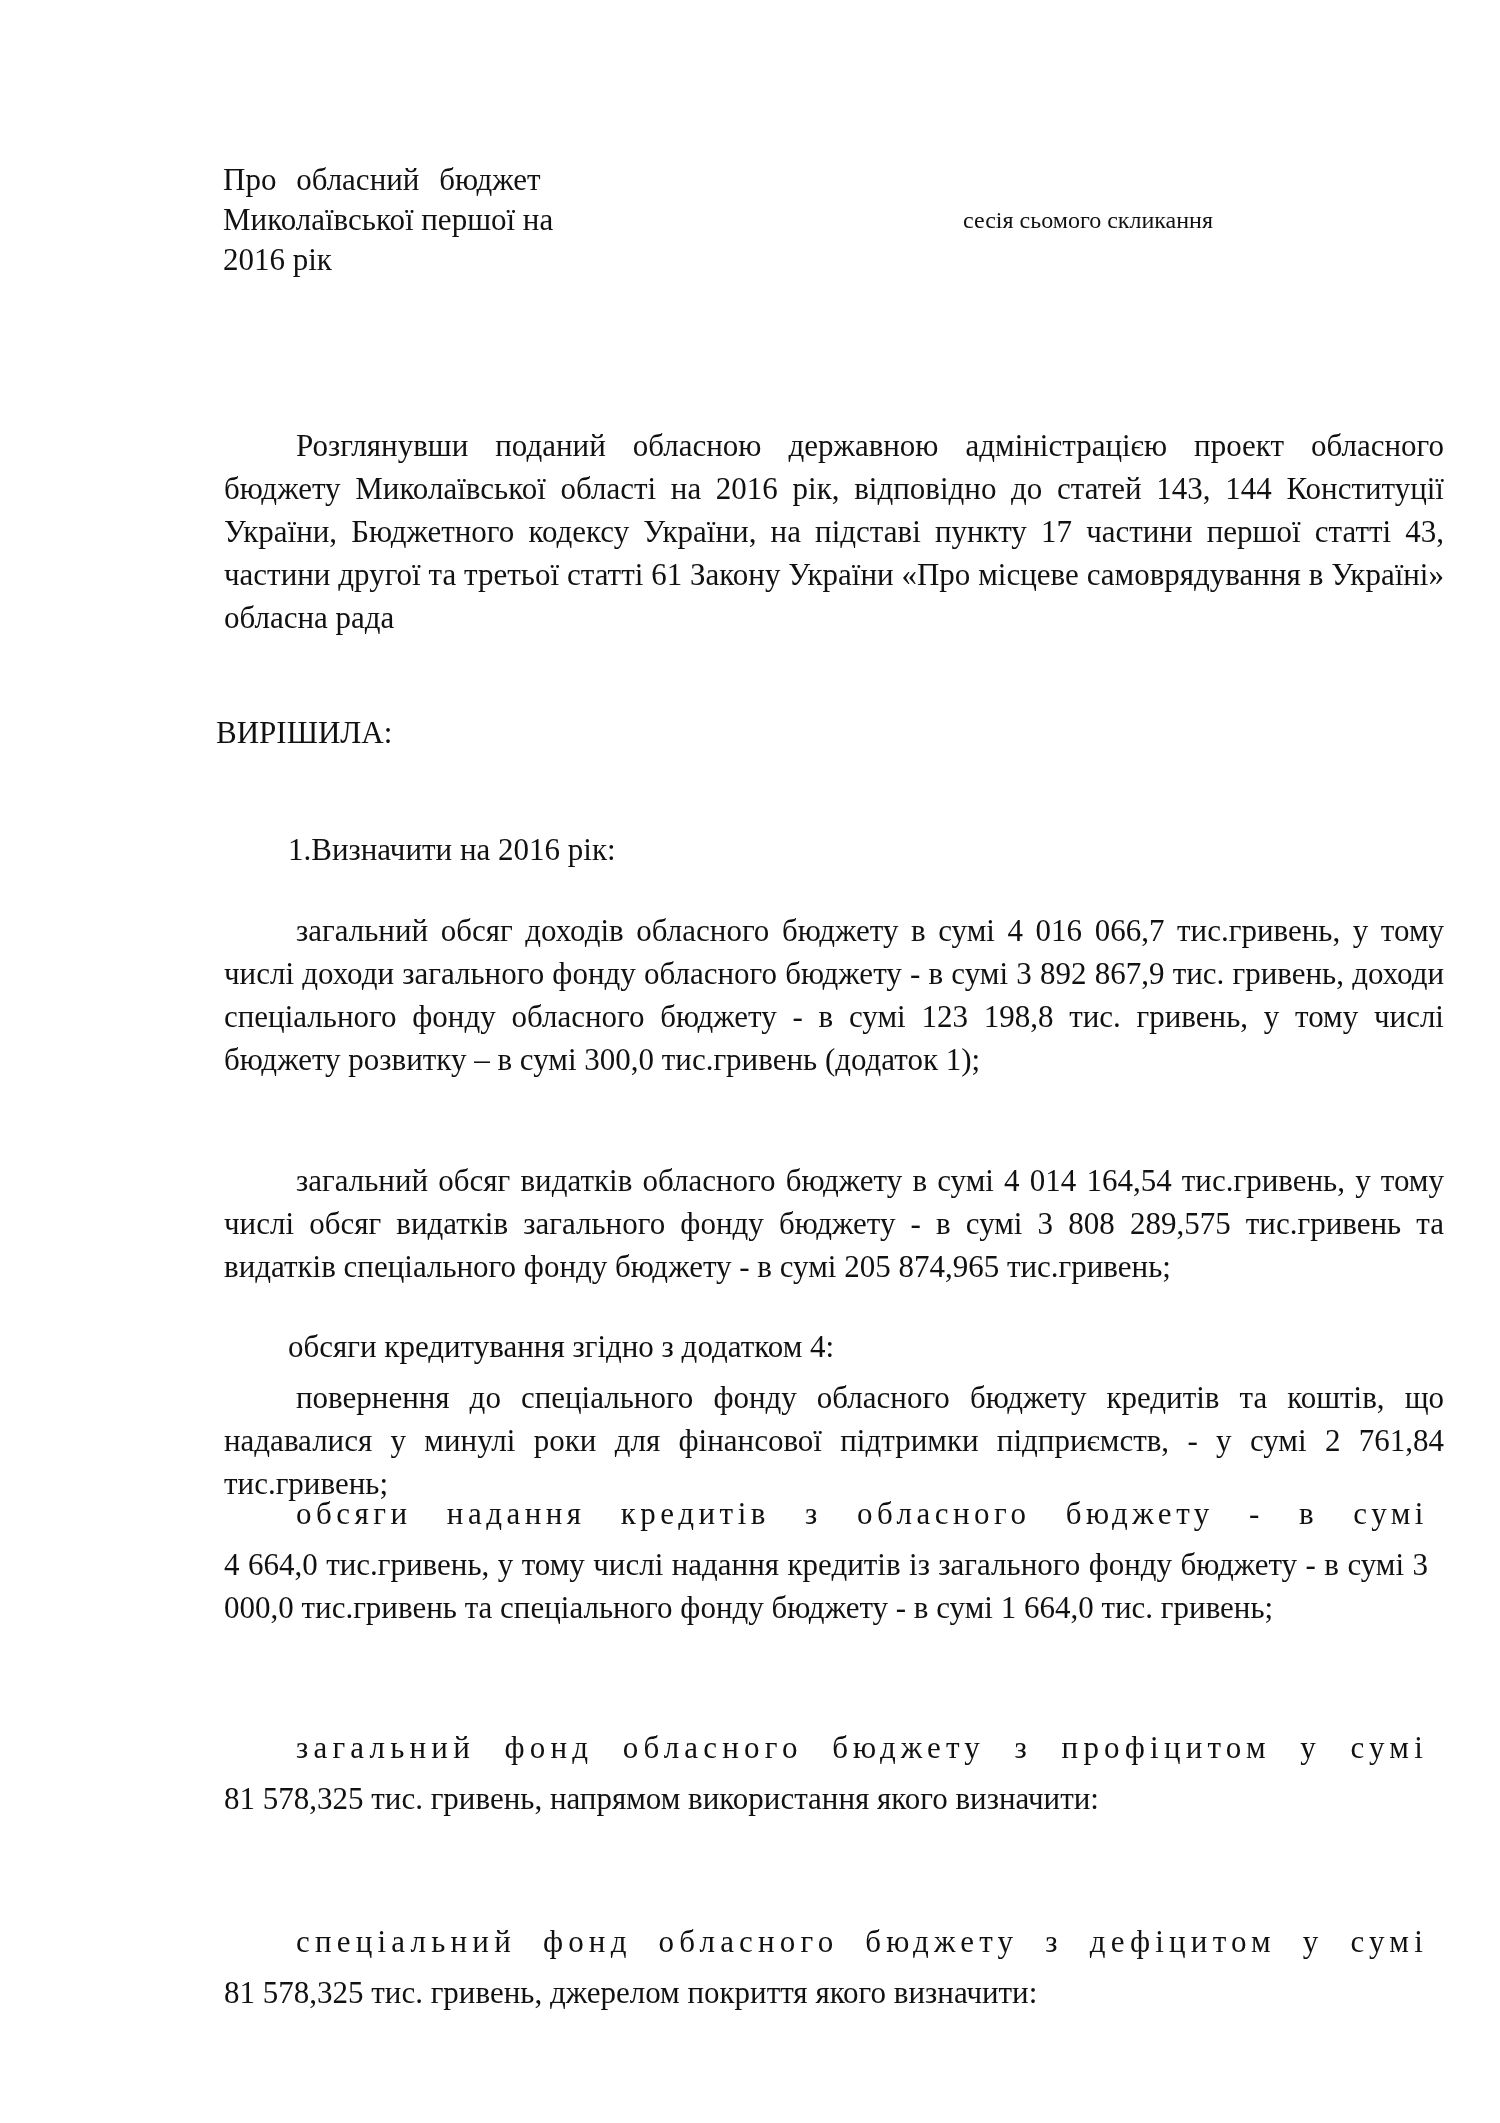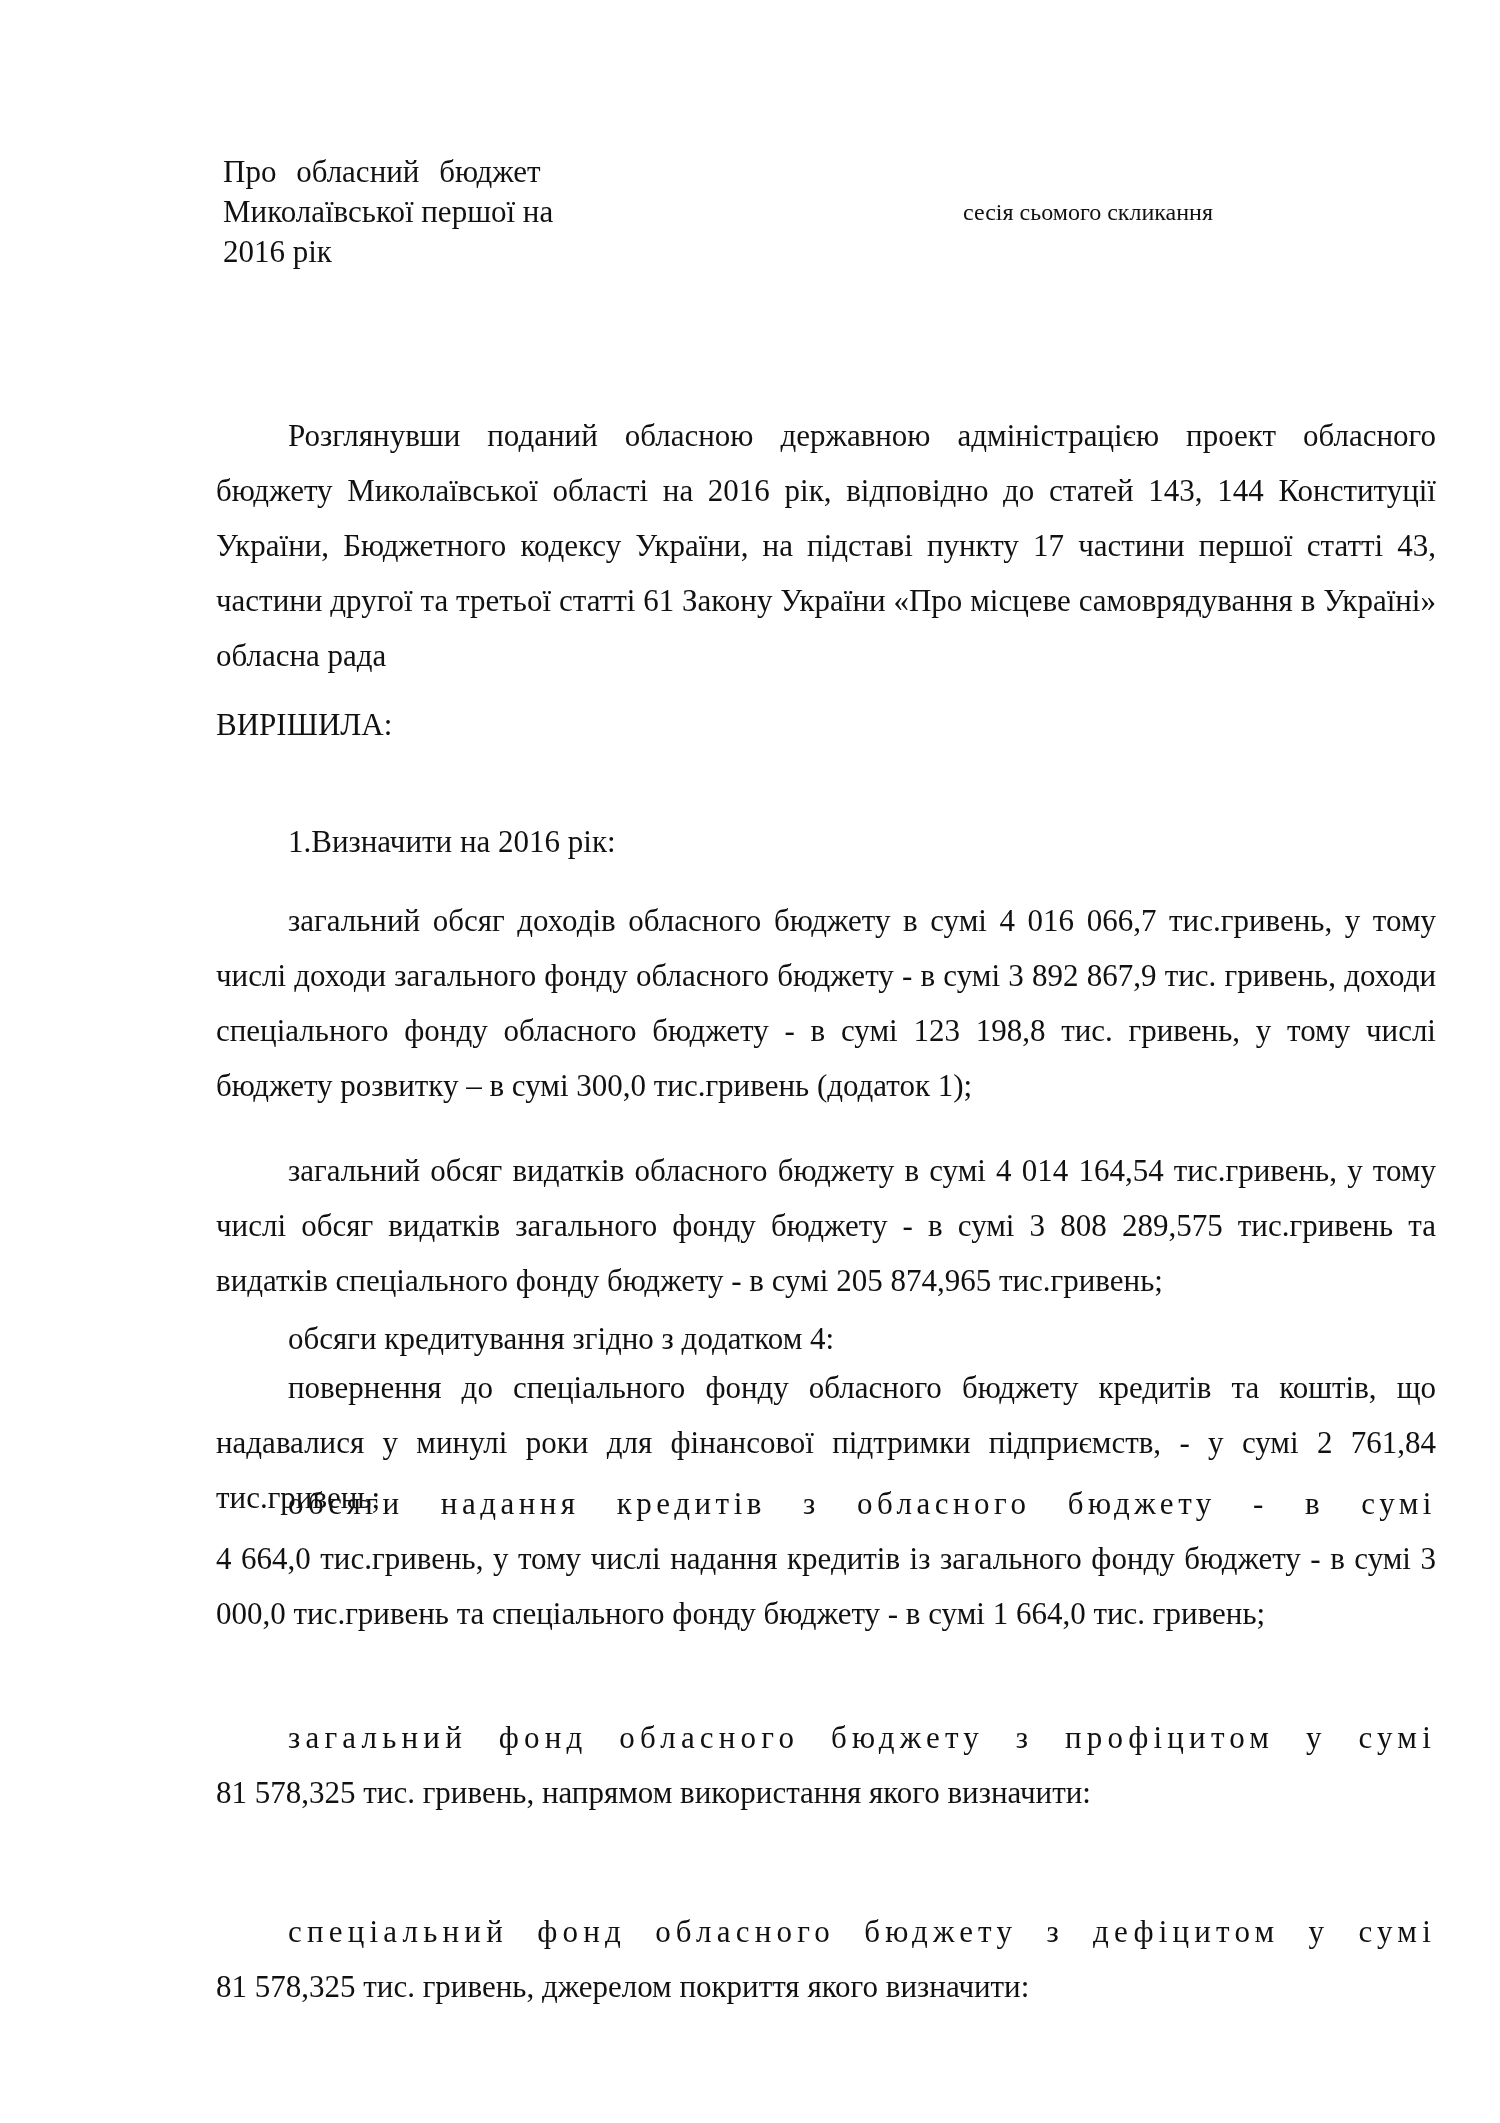--- a/index.html
+++ b/index.html
@@ -11,42 +11,42 @@
       width: 1500px;
       height: 2123px;
       position: relative;
       font-family: "Liberation Serif", "DejaVu Serif", serif;
       color: #111111;
       font-size: 31px;
       overflow: hidden;
     }
     .page {
       position: absolute;
-      left: 0; top: 0;
+      left: 0; top: 8px;
       width: 1500px; height: 1496px;
     }
     .header-left {
       position: absolute;
       left: 223px;
       top: 152px;
       line-height: 40px;
       font-size: 31px;
     }
     .header-left .line1 { word-spacing: 12px; }
     .header-right {
       position: absolute;
       left: 963px;
       top: 192px;
       line-height: 40px;
       font-size: 24px;
     }
     .para {
       text-align: justify;
-      line-height: 55px;
-      margin: 0;
+      line-height: 43px;
+      margin: 8px;
     }
     .indent { text-indent: 72px; }
     .spaced { letter-spacing: 4.5px; }
     .spaced-wide { letter-spacing: 5.2px; }
     .block { position: absolute; left: 216px; width: 1220px; }
     .last-line-justify { text-align-last: justify; }
   </style>
 </head>
 <body>
 

